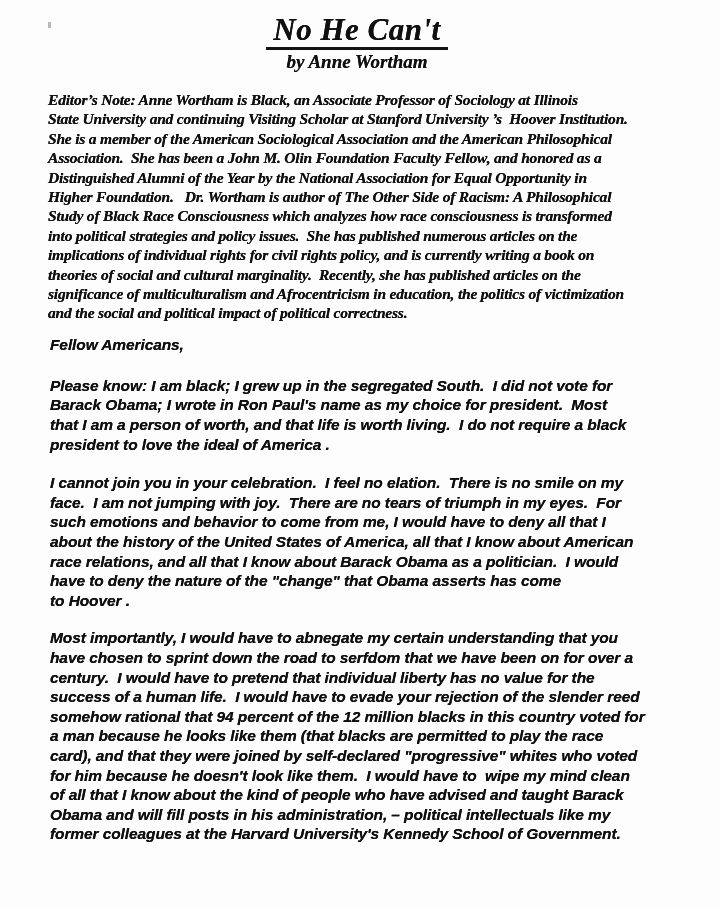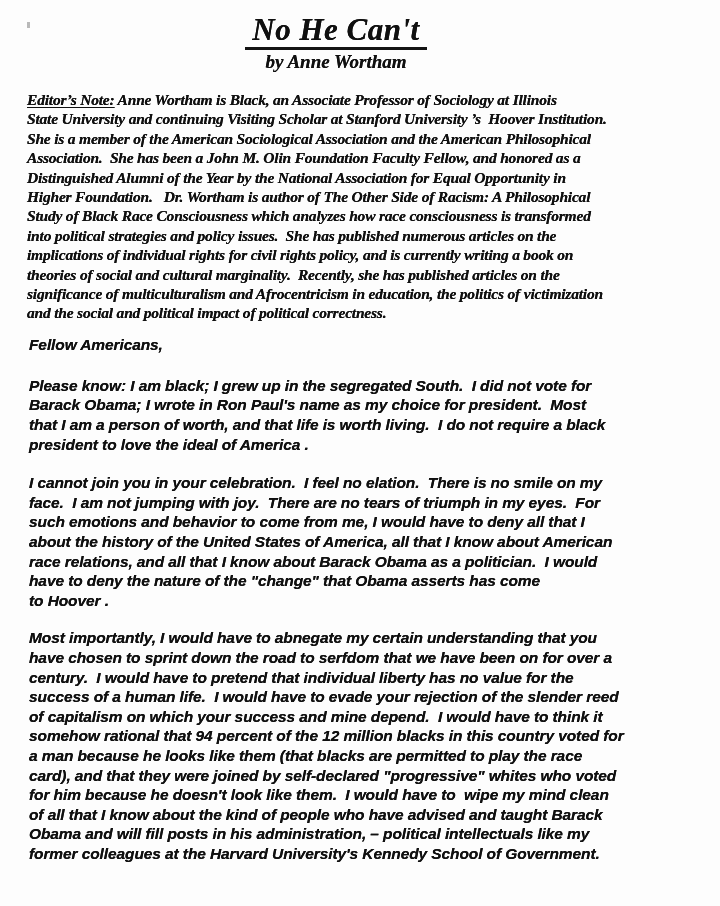--- a/index.html
+++ b/index.html
@@ -7,20 +7,21 @@
     width: 720px; height: 906px;
     background: #fdfdfd;
     overflow: hidden;
   }
   .page {
     position: relative;
     width: 672px; height: 906px;
     background: #fdfdfd;
     color: #101010;
     overflow: hidden;
+    margin-left: 21px;
   }
   .scan-artifact {
     position: absolute;
     left: 27px; top: 22px;
     width: 3px; height: 6px;
     background: #b9b9b9;
   }
   .title-wrap { padding-top: 13px; text-align: center; }
   .doc-title {
     margin: 0;
@@ -49,21 +50,21 @@
   .editors-note {
     margin: 18px 0 0 27px;
     font-family: "Liberation Serif", "DejaVu Serif", serif;
     font-style: italic;
     font-weight: bold;
     font-size: 15.5px;
     letter-spacing: -0.2px;
     text-shadow: 0 0 0.5px #101010;
   }
   .editors-note .line { line-height: 19.4px; white-space: pre; }
-  .en-label { text-decoration: underline; text-underline-offset: 2px; }
+  .en-label { text-underline-offset: 2px; }
   .sans {
     font-family: "Liberation Sans", "DejaVu Sans", sans-serif;
     font-style: italic;
     font-weight: bold;
     font-size: 15.5px;
     letter-spacing: -0.1px;
     text-shadow: 0 0 0.5px #101010;
   }
   .salutation {
     margin: 12px 0 0 29px;
@@ -122,21 +123,20 @@
       <div class="line">race relations, and all that I know about Barack Obama as a politician.  I would</div>
       <div class="line">have to deny the nature of the "change" that Obama asserts has come</div>
       <div class="line">to Hoover .</div>
     </div>
 
   <div class="para para-3 sans">
       <div class="line">Most importantly, I would have to abnegate my certain understanding that you</div>
       <div class="line">have chosen to sprint down the road to serfdom that we have been on for over a</div>
       <div class="line">century.  I would have to pretend that individual liberty has no value for the</div>
       <div class="line">success of a human life.  I would have to evade your rejection of the slender reed</div>
-      <div class="line">of capitalism on which your success and mine depend.  I would have to think it</div>
       <div class="line">somehow rational that 94 percent of the 12 million blacks in this country voted for</div>
       <div class="line">a man because he looks like them (that blacks are permitted to play the race</div>
       <div class="line">card), and that they were joined by self-declared "progressive" whites who voted</div>
       <div class="line">for him because he doesn't look like them.  I would have to  wipe my mind clean</div>
       <div class="line">of all that I know about the kind of people who have advised and taught Barack</div>
       <div class="line">Obama and will fill posts in his administration, – political intellectuals like my</div>
       <div class="line">former colleagues at the Harvard University's Kennedy School of Government.</div>
     </div>
 
 </div>

